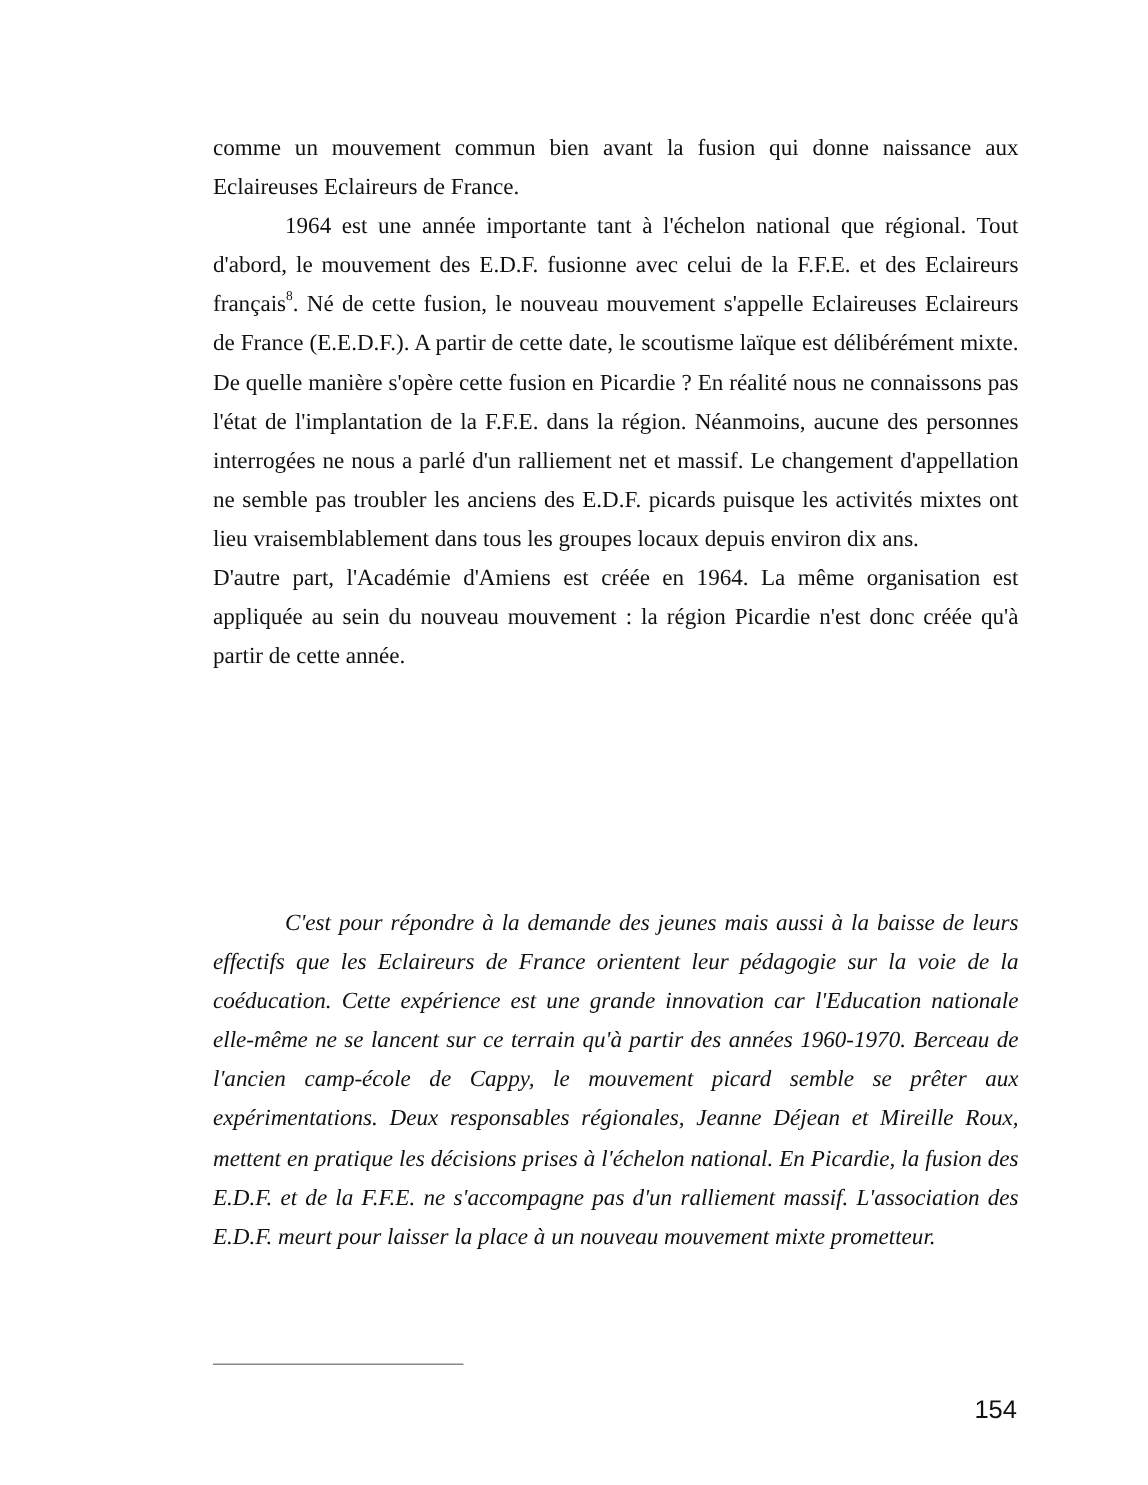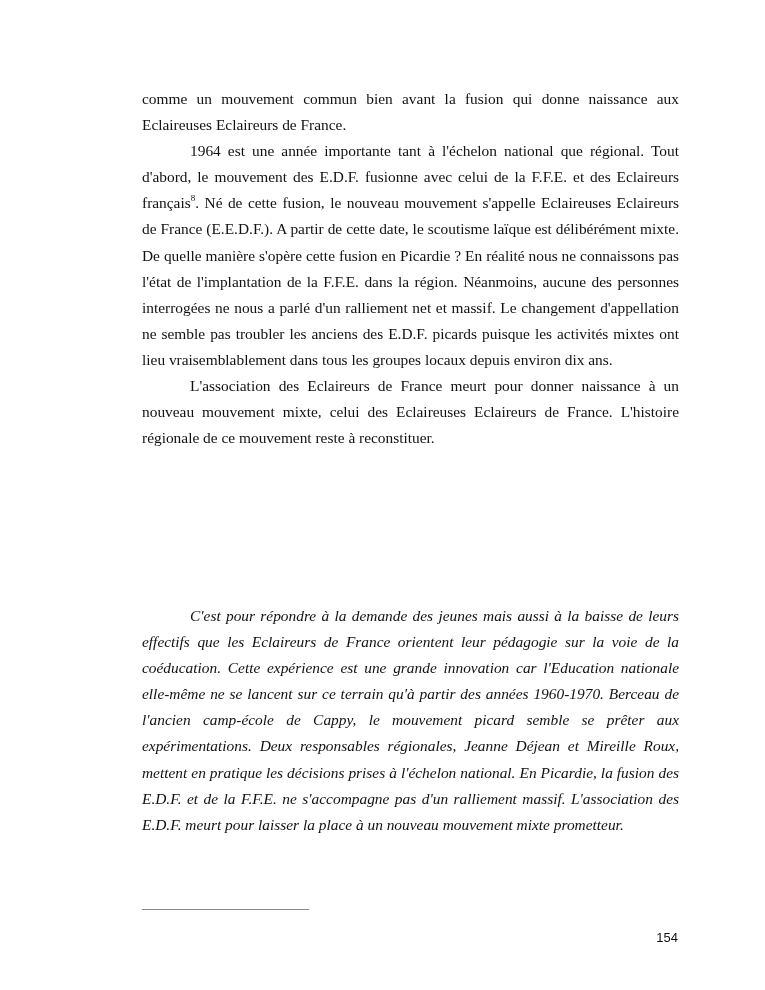--- a/index.html
+++ b/index.html
@@ -18,32 +18,32 @@
   .footnote-rule {
     position: absolute; left: 142px; top: 909px; width: 167px; height: 1px; background: #8a8a8a;
   }
   .footnote {
     position: absolute; left: 142px; top: 917px; width: 537px;
     font-family: "Liberation Serif", serif; font-size: 12.2px; color: #111; line-height: 16px;
   }
   .footnote sup { font-size: 8px; vertical-align: 5px; line-height: 0; }
   .page-number {
     position: absolute; left: 640px; width: 38px; top: 930px; text-align: right;
-    font-family: "Liberation Sans", sans-serif; font-size: 13px; color: #111;
+    font-family: "Liberation Sans", sans-serif; font-size: 17px; color: #111;
   }
 </style>
 </head>
 <body>
 
 <div class="page">
 
   <div class="body-text" id="block1">
     <p class="para">comme un mouvement commun bien avant la fusion qui donne naissance aux Eclaireuses Eclaireurs de France.</p>
     <p class="para indent"><span>1964 est une année importante tant à l'échelon national que régional. Tout d'abord, le mouvement des E.D.F.  fusionne avec celui de la F.F.E. et des Eclaireurs français</span><sup class="fn">8</sup><span>. Né de cette fusion, le nouveau mouvement s'appelle Eclaireuses  Eclaireurs de France (E.E.D.F.). A partir de cette date, le scoutisme laïque est délibérément mixte. De quelle manière s'opère cette fusion en Picardie ? En réalité nous ne connaissons pas l'état de l'implantation de la F.F.E. dans la région. Néanmoins, aucune des personnes interrogées ne nous a parlé d'un ralliement net et massif. Le changement d'appellation ne semble pas troubler les anciens des E.D.F. picards puisque les activités mixtes ont lieu vraisemblablement dans tous les groupes locaux depuis environ dix ans.</span></p>
-    <p class="para indent">L'association des Eclaireurs de France meurt pour donner naissance à un nouveau mouvement mixte, celui des Eclaireuses Eclaireurs de France. L'histoire régionale de ce mouvement reste à reconstituer.</p>
+    <p class="para">D'autre part, l'Académie d'Amiens est créée en 1964. La même organisation est appliquée au sein du nouveau mouvement : la région Picardie n'est donc  créée qu'à partir de cette année.</p>
   </div>
 
   <div class="body-text" id="block2">
     <p class="para indent">C'est pour répondre à la demande des jeunes mais aussi à la baisse de leurs effectifs que les Eclaireurs de France orientent leur pédagogie sur la voie de la coéducation. Cette expérience est une grande innovation car l'Education nationale elle-même ne se lancent sur ce terrain qu'à partir des années 1960-1970. Berceau de l'ancien camp-école de Cappy, le mouvement picard semble se prêter aux expérimentations. Deux responsables régionales, Jeanne Déjean et Mireille Roux, mettent en pratique les décisions prises à l'échelon national. En Picardie, la fusion des E.D.F. et de la F.F.E. ne s'accompagne pas d'un ralliement massif. L'association des E.D.F. meurt pour laisser la place à un nouveau mouvement mixte prometteur.</p>
   </div>
 
   <div class="footnote-rule"></div>
 
   <div class="page-number">154</div>
 </div>

